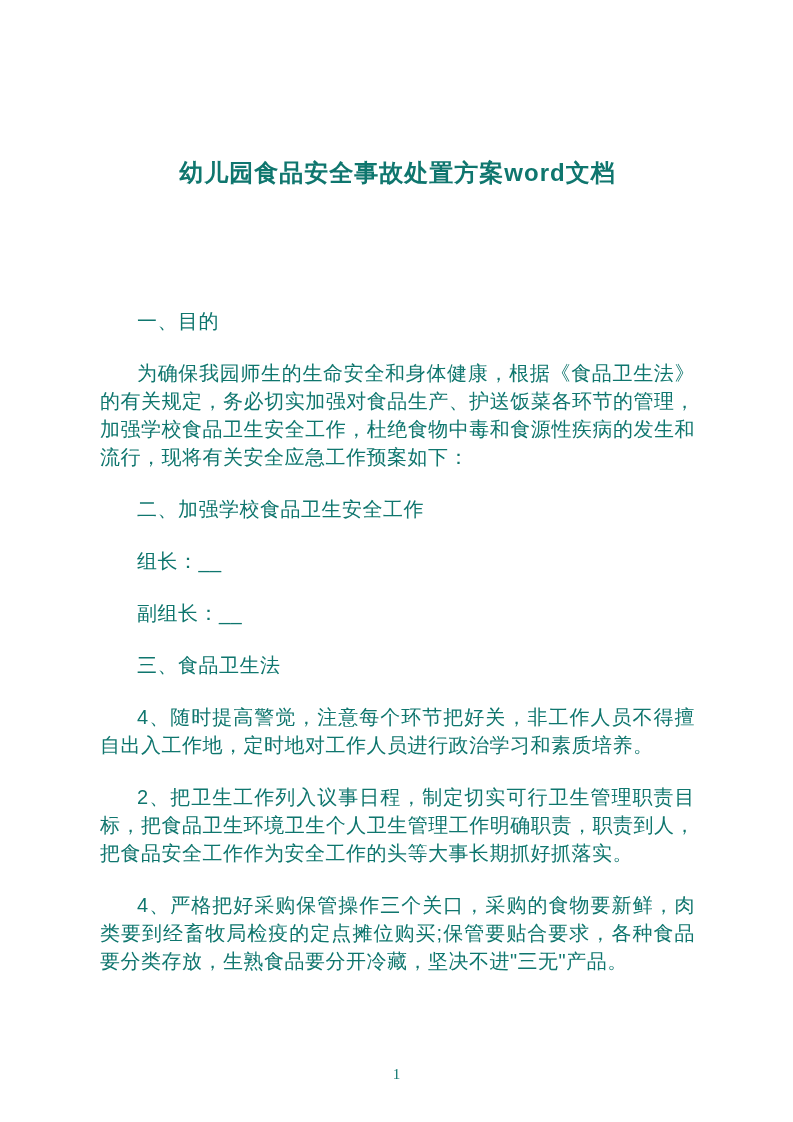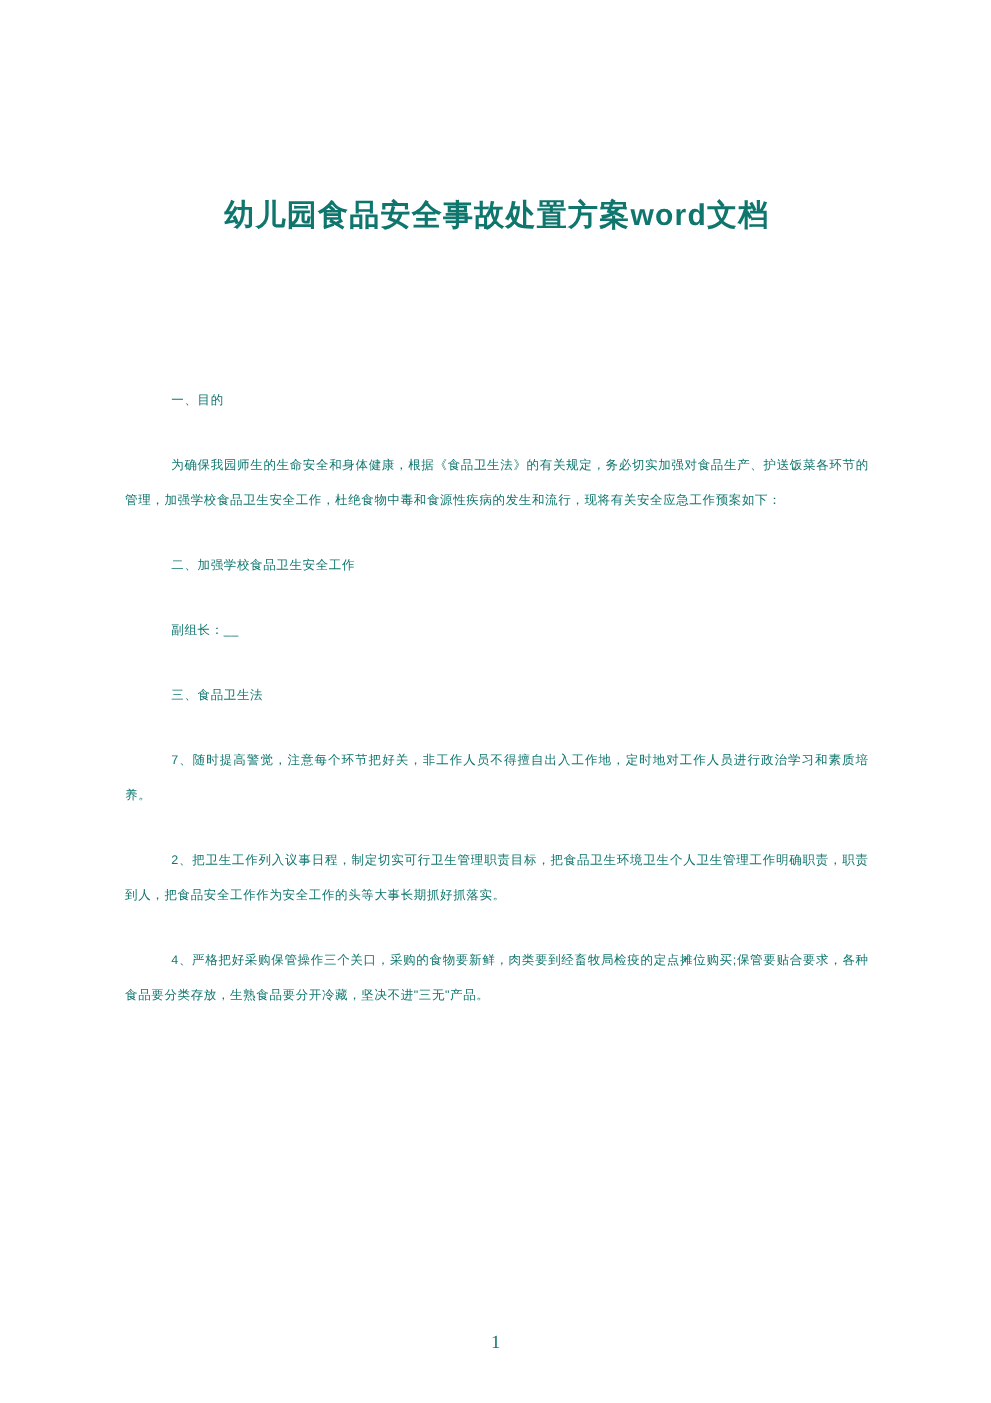--- a/index.html
+++ b/index.html
@@ -22,21 +22,21 @@
   .doc-title {
     margin: 0 0 117px 0;
     font-size: 24px;
     line-height: 34px;
     font-weight: 700;
     text-align: center;
     letter-spacing: 1px;
   }
   .block {
     margin: 0 0 24px 0;
-    font-size: 10px;
+    font-size: 20px;
     line-height: 28px;
     text-align: justify;
     text-indent: 37px;
     letter-spacing: 0.5px;
   }
   .heading {
     font-weight: 400; 
   }
   .page-number {
     position: absolute;
@@ -55,27 +55,28 @@
 <div class="page">
 
   <h1 class="doc-title">幼儿园食品安全事故处置方案word文档</h1>
 
   <p class="block heading">一、目的</p>
 
   <p class="block">为确保我园师生的生命安全和身体健康，根据《食品卫生法》的有关规定，务必切实加强对食品生产、护送饭菜各环节的管理，加强学校食品卫生安全工作，杜绝食物中毒和食源性疾病的发生和流行，现将有关安全应急工作预案如下：</p>
 
   <p class="block heading">二、加强学校食品卫生安全工作</p>
 
+  <p class="block">组长：__</p>
 
   <p class="block">副组长：__</p>
 
 
   <p class="block heading">三、食品卫生法</p>
 
-  <p class="block">7、随时提高警觉，注意每个环节把好关，非工作人员不得擅自出入工作地，定时地对工作人员进行政治学习和素质培养。</p>
+  <p class="block">4、随时提高警觉，注意每个环节把好关，非工作人员不得擅自出入工作地，定时地对工作人员进行政治学习和素质培养。</p>
 
   <p class="block">2、把卫生工作列入议事日程，制定切实可行卫生管理职责目标，把食品卫生环境卫生个人卫生管理工作明确职责，职责到人，把食品安全工作作为安全工作的头等大事长期抓好抓落实。</p>
 
   <p class="block">4、严格把好采购保管操作三个关口，采购的食物要新鲜，肉类要到经畜牧局检疫的定点摊位购买;保管要贴合要求，各种食品要分类存放，生熟食品要分开冷藏，坚决不进"三无"产品。</p>
 
   <div class="page-number">1</div>
 
 </div>
 
 </body></html>

